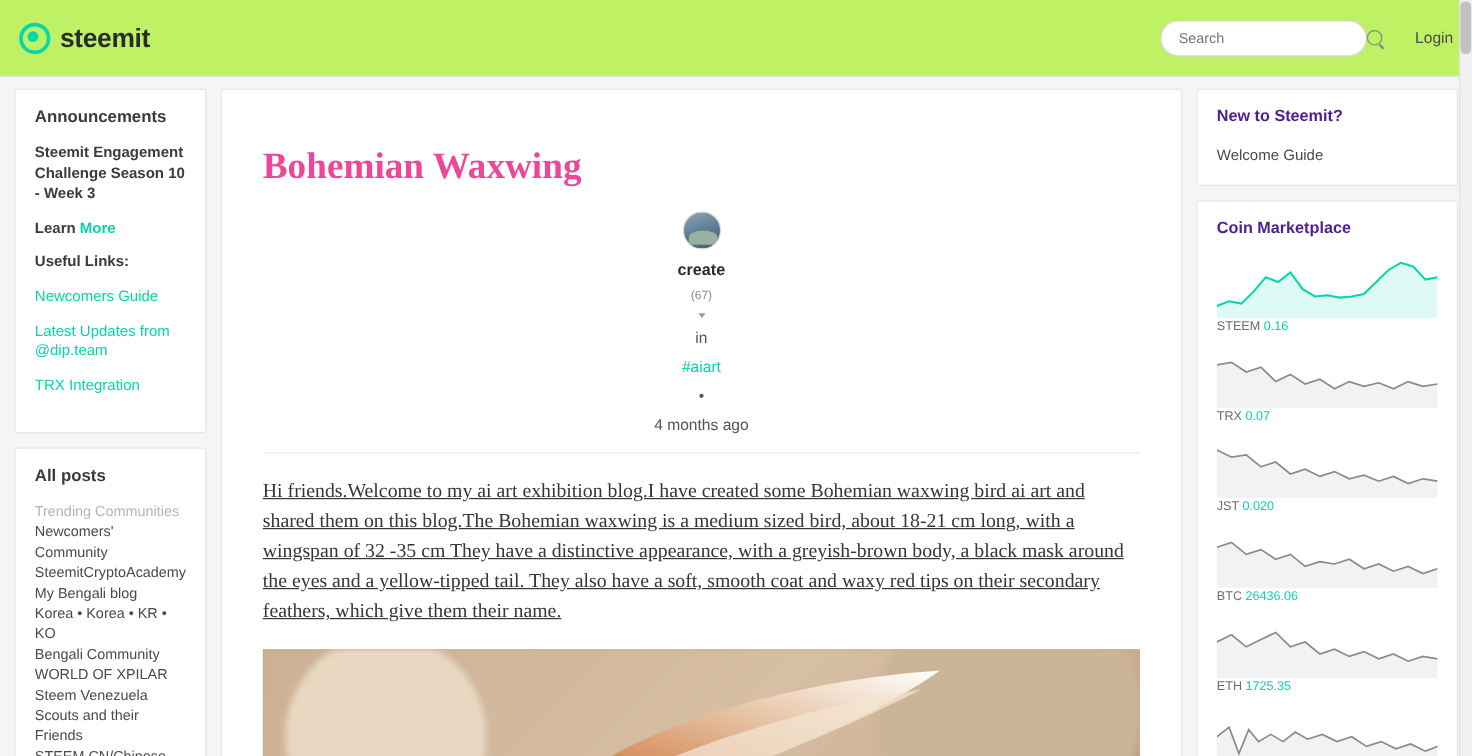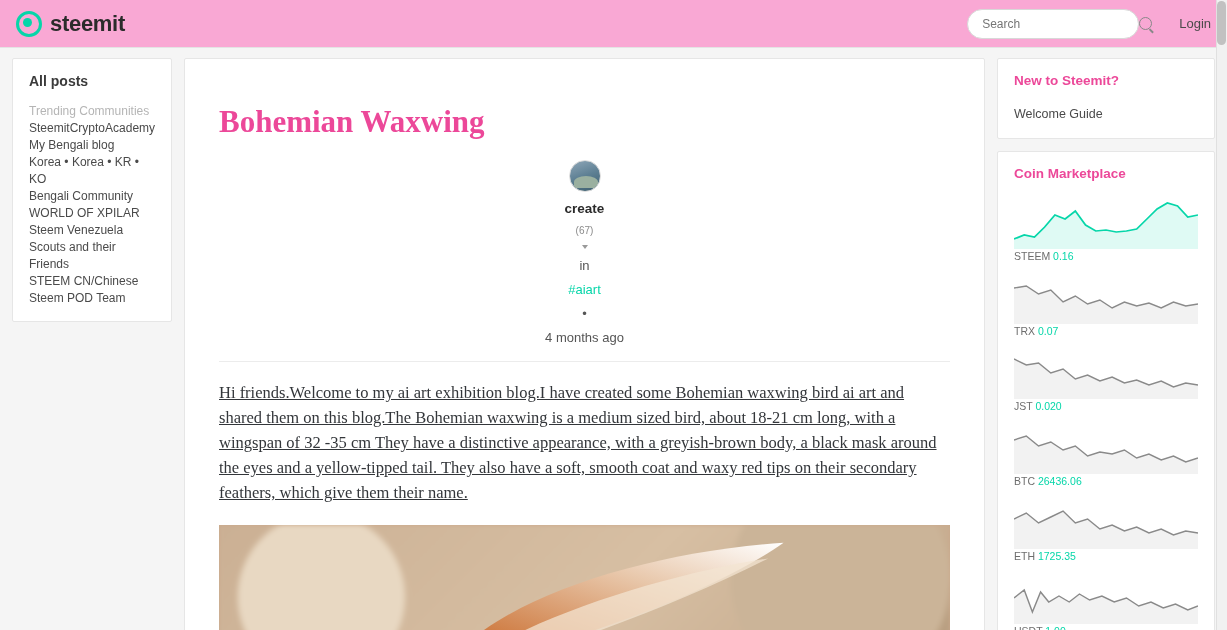--- a/index.html
+++ b/index.html
@@ -7,22 +7,22 @@
     margin: 0; padding: 0;
     width: 1227px; height: 630px;
     overflow: hidden;
     background: #f5f5f5;
     font-family: "Liberation Sans", sans-serif;
     color: #333;
   }
   
   .header {
     position: relative;
-    height: 48px;
-    background: #f9a8d4;
+    height: 64px;
+    background: #bef264;
     border-bottom: 1px solid #e4e4e4;
     display: flex;
     align-items: center;
     padding: 0 16px;
   }
   .brand { display: flex; align-items: center; gap: 8px; }
   .logo-circle {
     width: 26px; height: 26px; border-radius: 50%;
     border: 3px solid #06d6a9;
     position: relative;
@@ -255,21 +255,21 @@
     position: absolute;
     left: 8%; top: 2%;
     width: 84%; height: 98%;
   }
   
   .right-card { padding: 14px 16px 16px 16px; }
   .right-card h3 {
     margin: 0 0 16px 0;
     font-size: 13.5px;
     font-weight: bold;
-    color: #ec4899;
+    color: #4c1d95;
   }
   .welcome-guide {
     font-size: 12.5px;
     color: #4a4a4a;
     text-decoration: none;
   }
   .coin-row { margin-bottom: 6px; }
   .spark {
     width: 100%;
     height: 52px;
@@ -301,24 +301,36 @@
 </div>
 
 <div class="scroll-rail">
   <div class="scroll-thumb"></div>
 </div>
 
 <div class="page">
 
   <div class="col-left">
 
+    <div class="card announce">
+      <h3>Announcements</h3>
+      <div class="announce-title">Steemit Engagement Challenge Season 10 - Week 3</div>
+      <div class="learn-row">
+        <span>Learn </span><a href="#">More</a>
+      </div>
+      <div class="useful-label">Useful Links:</div>
+      <a class="link-item" href="#">Newcomers Guide</a>
+      <a class="link-item" href="#">Latest Updates from @dip.team</a>
+      <a class="link-item" href="#">TRX Integration</a>
+    </div>
 
     <div class="card allposts">
       <h3>All posts</h3>
       <a class="post-link muted" href="#">Trending Communities</a>
+      <a class="post-link" href="#">Newcomers' Community</a>
       <a class="post-link" href="#">SteemitCryptoAcademy</a>
       <a class="post-link" href="#">My Bengali blog</a>
       <a class="post-link" href="#">Korea • Korea • KR • KO</a>
       <a class="post-link" href="#">Bengali Community</a>
       <a class="post-link" href="#">WORLD OF XPILAR</a>
       <a class="post-link" href="#">Steem Venezuela</a>
       <a class="post-link" href="#">Scouts and their Friends</a>
       <a class="post-link" href="#">STEEM CN/Chinese</a>
       <a class="post-link" href="#">Steem POD Team</a>
 

